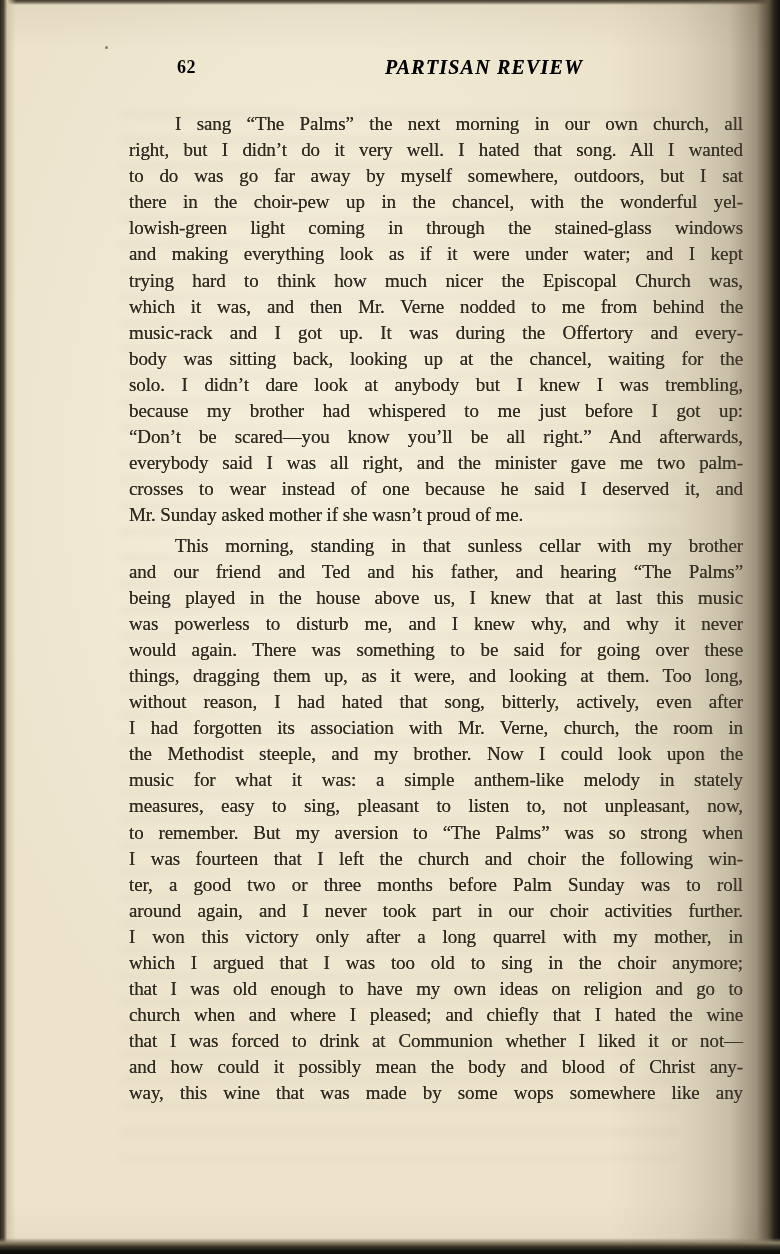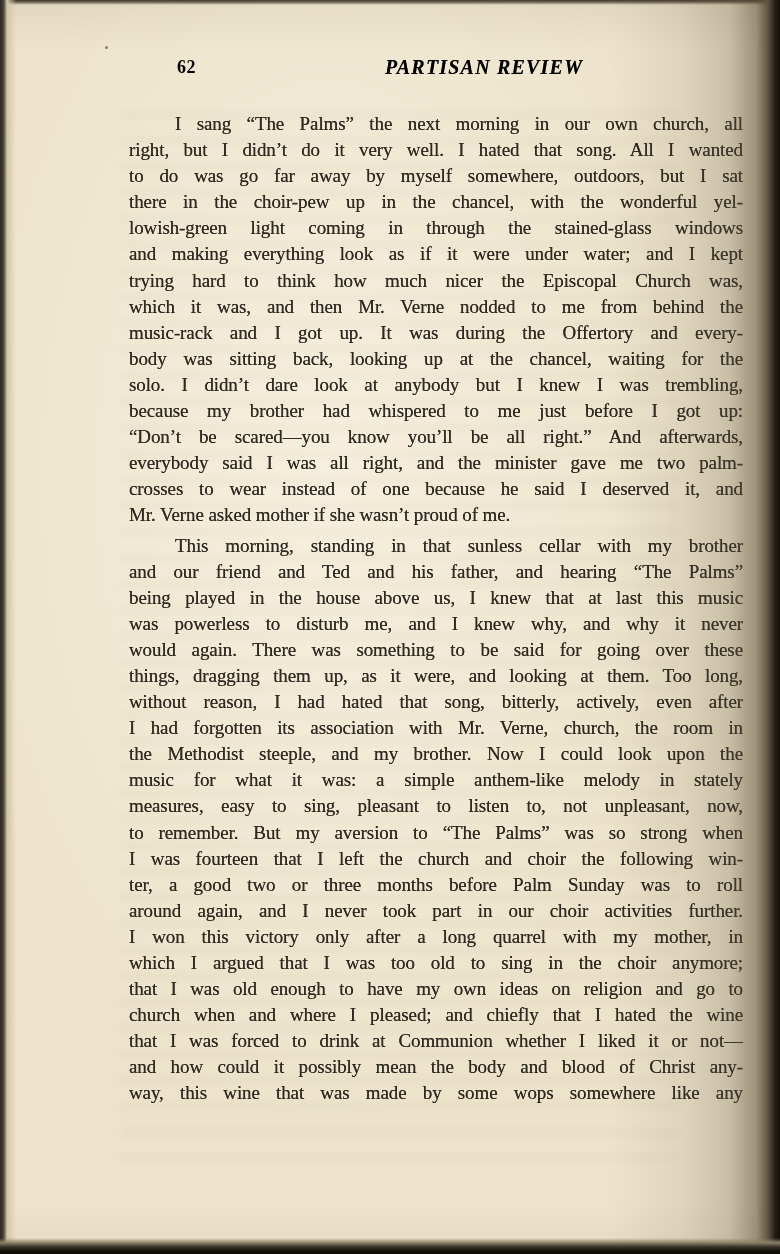--- a/index.html
+++ b/index.html
@@ -122,21 +122,21 @@
         <div class="line">and making everything look as if it were under water; and I kept</div>
         <div class="line">trying hard to think how much nicer the Episcopal Church was,</div>
         <div class="line">which it was, and then Mr. Verne nodded to me from behind the</div>
         <div class="line">music-rack and I got up.  It was during the Offertory and every-</div>
         <div class="line">body was sitting back, looking up at the chancel, waiting for the</div>
         <div class="line">solo.  I didn’t dare look at anybody but I knew I was trembling,</div>
         <div class="line">because my brother had whispered to me just before I got up:</div>
         <div class="line">“Don’t be scared—you know you’ll be all right.” And afterwards,</div>
         <div class="line">everybody said I was all right, and the minister gave me two palm-</div>
         <div class="line">crosses to wear instead of one because he said I deserved it, and</div>
-        <div class="line last">Mr. Verne asked mother if she wasn’t proud of me.</div>
+        <div class="line last">Mr. Sunday asked mother if she wasn’t proud of me.</div>
       </div>
     <div class="paragraph">
         <div class="line first">This morning, standing in that sunless cellar with my brother</div>
         <div class="line">and our friend and Ted and his father, and hearing “The Palms”</div>
         <div class="line">being played in the house above us, I knew that at last this music</div>
         <div class="line">was powerless to disturb me, and I knew why, and why it never</div>
         <div class="line">would again. There was something to be said for going over these</div>
         <div class="line">things, dragging them up, as it were, and looking at them. Too long,</div>
         <div class="line">without reason, I had hated that song, bitterly, actively, even after</div>
         <div class="line">I had forgotten its association with Mr. Verne, church, the room in</div>

